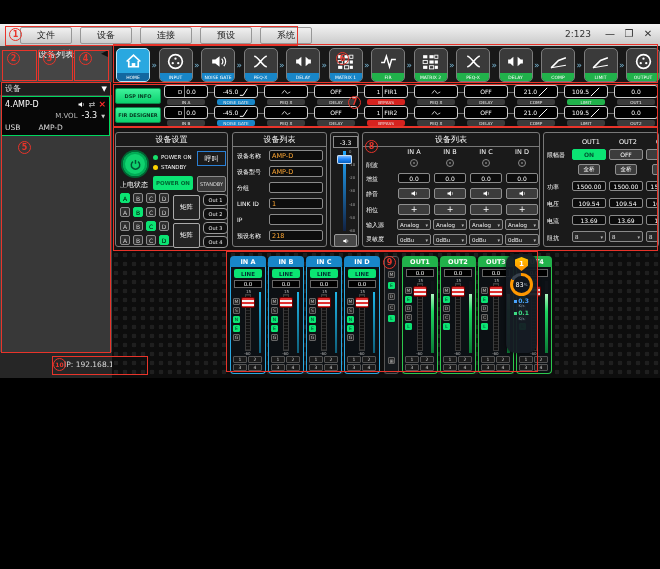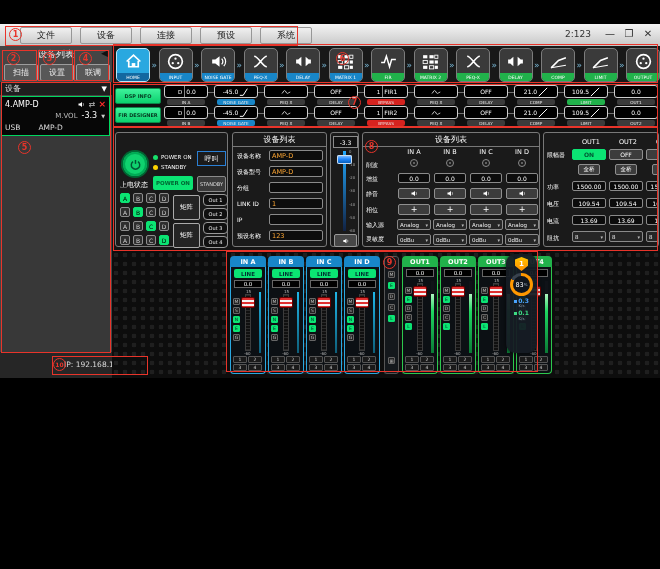--- a/index.html
+++ b/index.html
@@ -232,25 +232,20 @@
   </div>
 </div>
 
 <div class="appbody">
 
   <div class="sidebar">
     <div class="sb-title">
       <span>设备列表</span>
       <span class="sb-collapse">◀</span>
     </div>
-    <div class="sb-btns">
-      <div class="sb-btn" style="left:4px">扫描</div>
-      <div class="sb-btn" style="left:40px">设置</div>
-      <div class="sb-btn" style="left:76px">联调</div>
-    </div>
     <div class="dev-bar">
       <span>设备</span>
       <span class="caret">▼</span>
     </div>
     <div class="dev-card">
       <div class="dc-row1">
         <span>4.AMP-D</span>
         <span class="dc-icons">
           <span id="spk-ico" style="color: rgb(255, 255, 255); display: flex;">
               <svg viewBox="0 0 18 18" style="width: 9px; height: 9px;">
@@ -604,20 +599,21 @@
             </div>
             <div class="mon-chip ">OUT2</div>
           </div>
         </div>
       </div>
   </div>
 
   <div class="funcrow">
 
     <div class="panel p-devset">
+      <div class="p-title">设备设置</div>
       <div class="pwr-circle" id="pwr-ico">
           <svg viewBox="0 0 20 20">
             <path d="M10 3v6" stroke="#053" stroke-width="2.2" fill="none"></path>
             <path d="M6.2 5.5a6.5 6.5 0 1 0 7.6 0" fill="none" stroke="#053" stroke-width="2.2"></path>
           </svg>
         </div>
       <div class="ind" style="left:37px;top:21px">
           <span class="dot g"></span>
           <span>POWER ON</span>
         </div>
@@ -673,21 +669,21 @@
           <div class="info-row" style="top: 65px;">
             <div class="info-label">LINK ID</div>
             <div class="info-input">1</div>
           </div>
           <div class="info-row" style="top: 81px;">
             <div class="info-label">IP</div>
             <div class="info-input"></div>
           </div>
           <div class="info-row" style="top: 97px;">
             <div class="info-label">预设名称</div>
-            <div class="info-input">123</div>
+            <div class="info-input">218</div>
           </div>
         </div>
     </div>
 
     <div class="panel p-master">
       <div class="mv-box">-3.3</div>
       <div class="mv-track"></div>
       <div class="mv-ticks" id="mv-ticks">
           <div>0</div>
           <div>-10</div>

